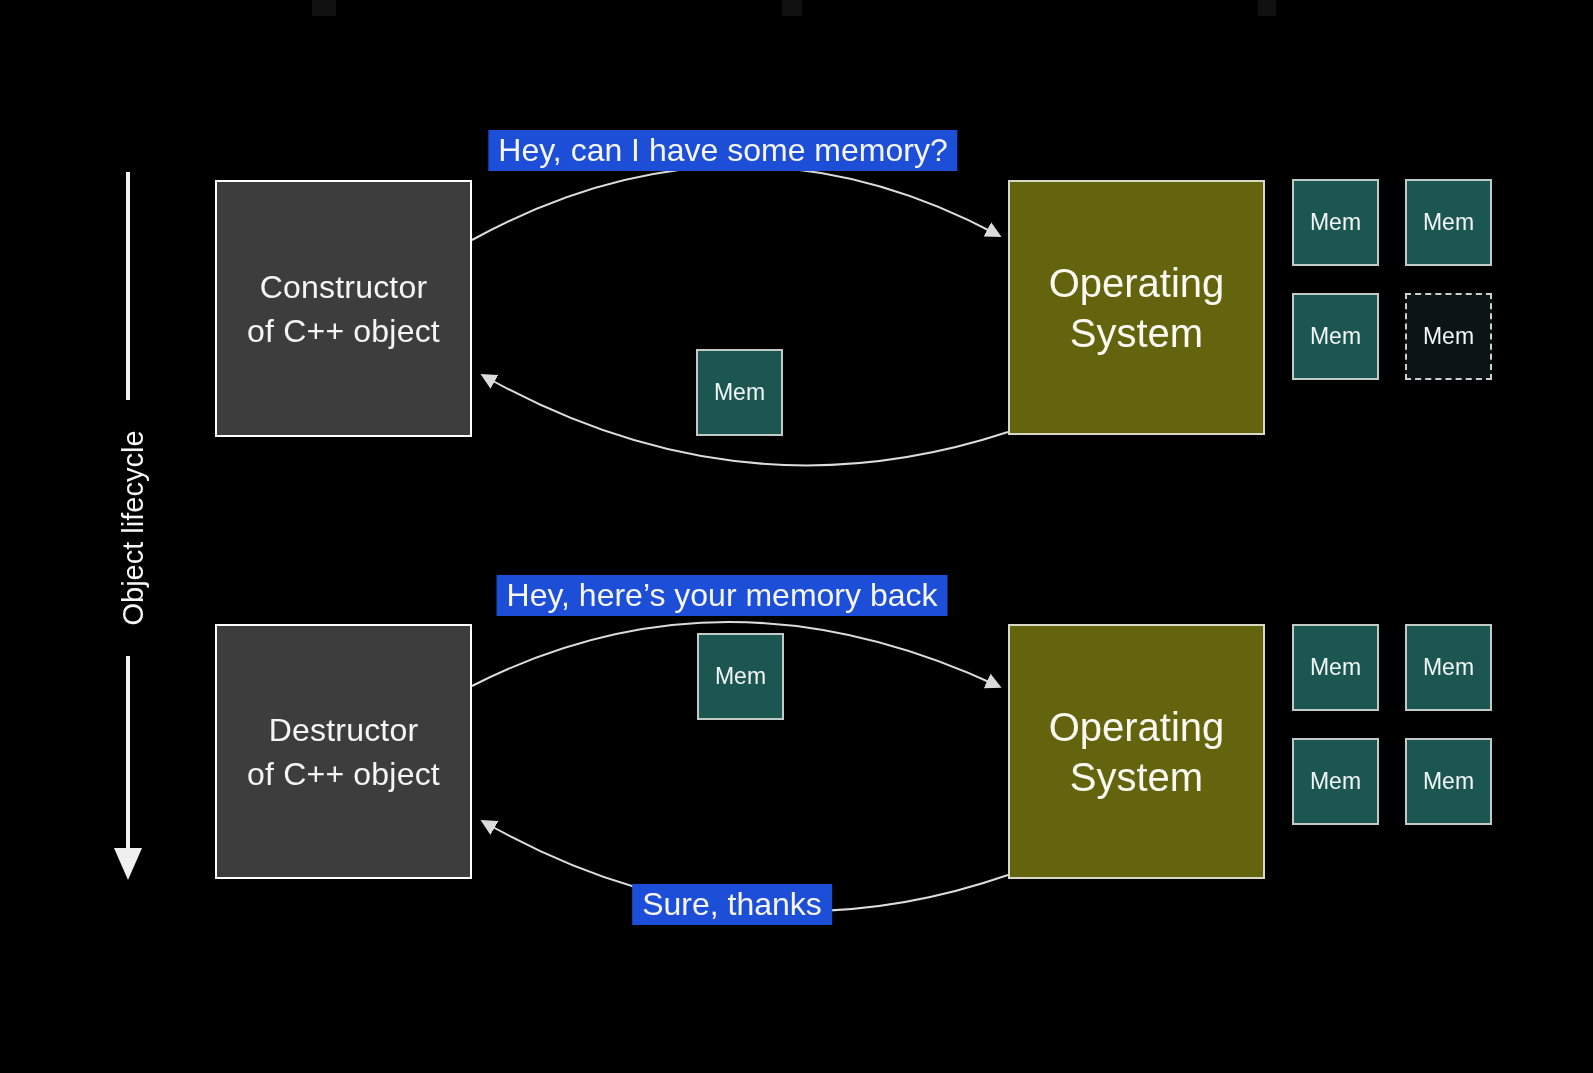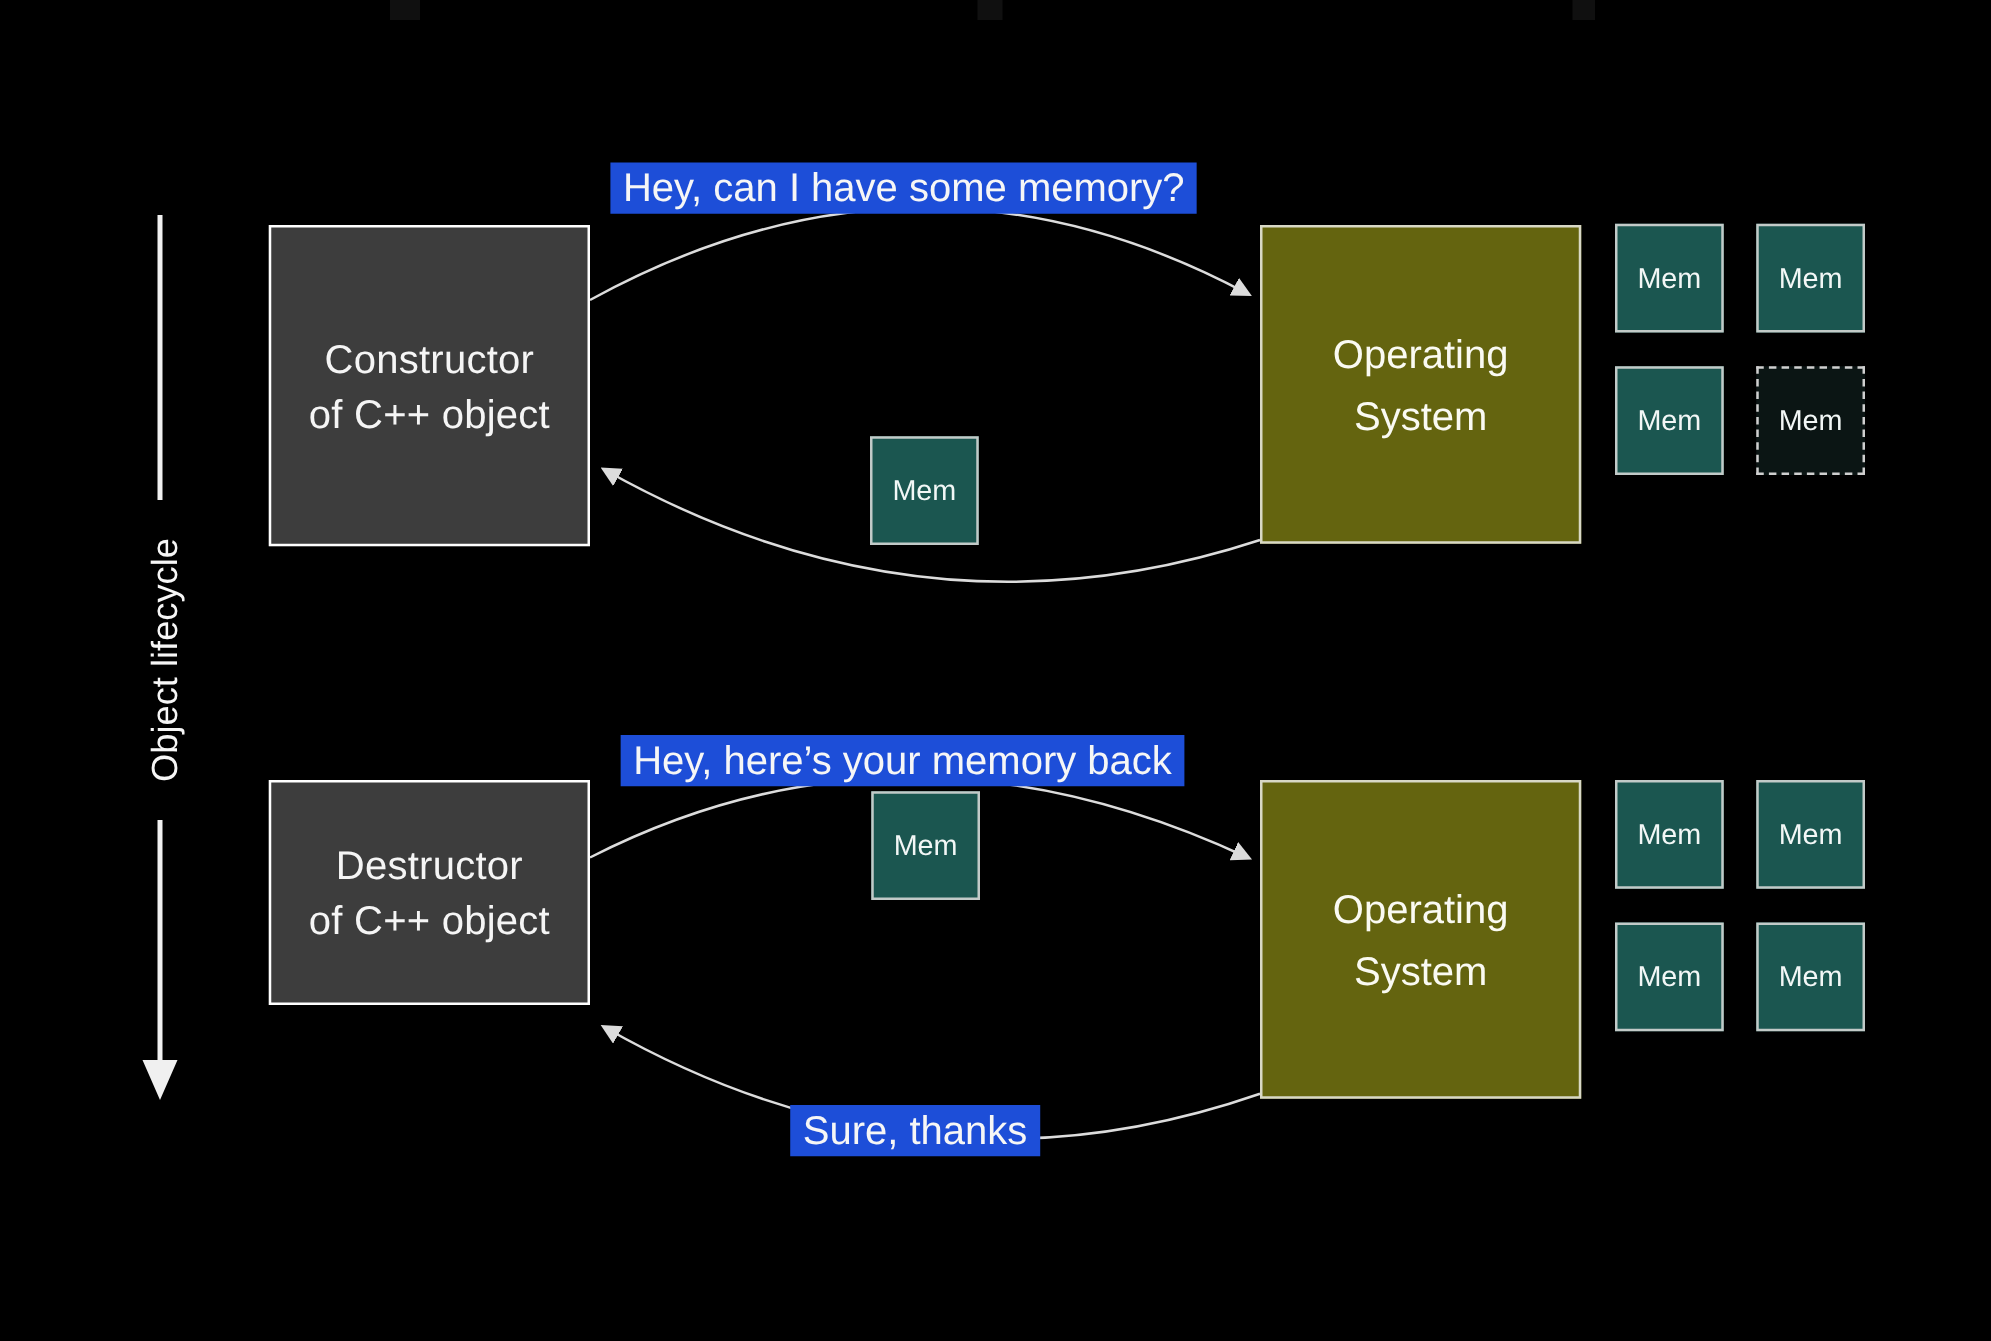--- a/index.html
+++ b/index.html
@@ -33,21 +33,21 @@
     background: var(--box-gray, #3d3d3d);
     border: 2px solid #ffffff;
     font-size: 32px; line-height: 44px;
     color: #f5f5f5;
     letter-spacing: 0.2px;
   }
   .os-box {
     width: 257px; height: 255px;
     background: var(--box-olive, #64640f);
     border: 2px solid #d8d8c6;
-    font-size: 32px; line-height: 50px;
+    font-size: 40px; line-height: 50px;
     color: #fafaf2;
   }
   .mem-box {
     width: 87px; height: 87px;
     background: var(--box-teal, #1b5650);
     border: 2px solid #c2cac8;
     font-size: 23px;
     color: #f2f7f6;
   }
   .mem-box.dashed {
@@ -137,28 +137,28 @@
   <div class="box mem-box" style="left:1405px; top:179px;">
     <span>Mem</span>
   </div>
   <div class="box mem-box" style="left:1292px; top:293px;">
     <span>Mem</span>
   </div>
   <div class="box mem-box dashed" style="left:1405px; top:293px;">
     <span>Mem</span>
   </div>
 
-  <div class="box actor-box" style="left:215px; top:624px; height:180px;">
+  <div class="box actor-box" style="left:215px; top:624px; height:255px;">
     <div>
       <div>Destructor</div>
       <div>of C++ object</div>
     </div>
   </div>
 
-  <div class="float-label" style="left:722px; top:588px;">Hey, here’s your memory back</div>
+  <div class="float-label" style="left:722px; top:575px;">Hey, here’s your memory back</div>
 
   <div class="box mem-box" style="left:697px; top:633px;">
     <span>Mem</span>
   </div>
 
   <div class="float-label" style="left:732px; top:884px;">Sure, thanks</div>
 
   <div class="box os-box" style="left:1008px; top:624px;">
     <div>
       <div>Operating</div>

